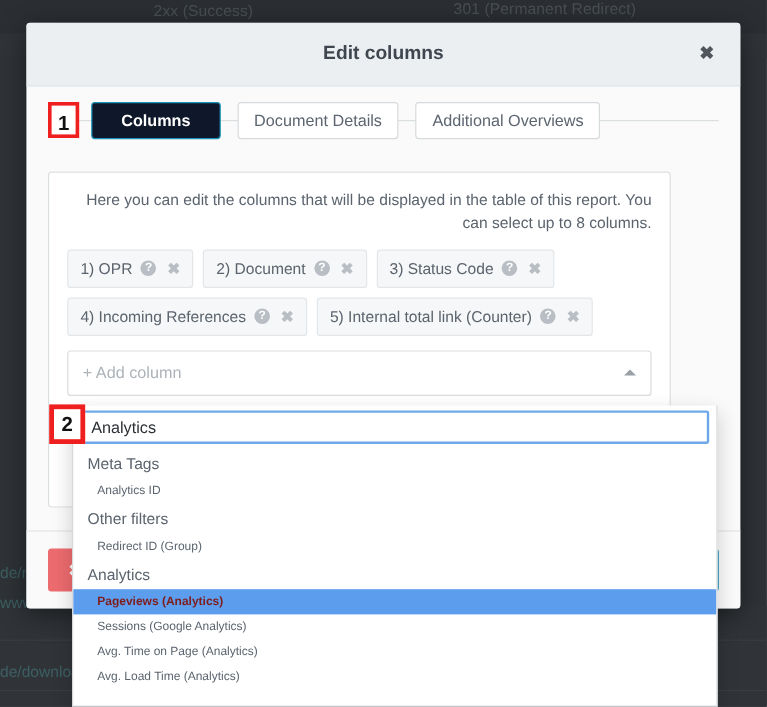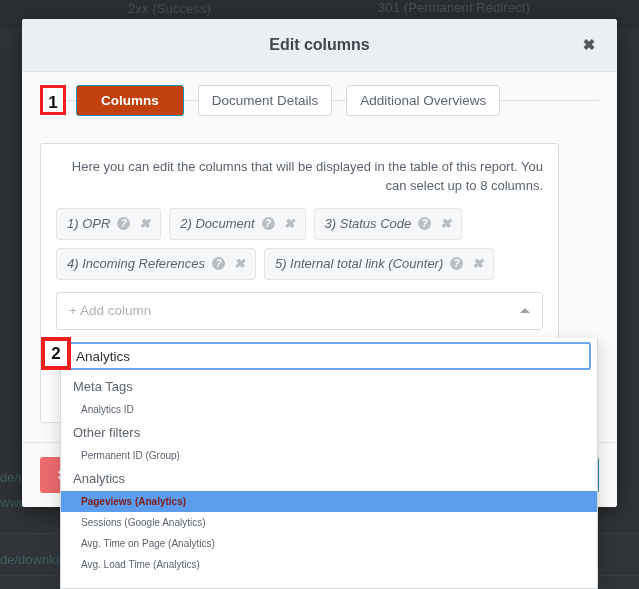--- a/index.html
+++ b/index.html
@@ -56,35 +56,35 @@
     font-size:17px;font-weight:bold;text-align:center;
     width:26px;height:30px;line-height:30px;
     box-sizing:border-box;
   }
   .tab{
     position:relative;z-index:2;
     background:#fff;border:1px solid #d7dadd;border-radius:3px;
     height:31px;line-height:29px;padding:0 13px;box-sizing:border-box;
     font-size:13.5px;color:#5c6570;cursor:pointer;white-space:nowrap;
   }
-  .tab.active{background:#c2410c;border-color:#1b93b8;color:#fff;font-weight:bold;padding:0 24px;}
+  .tab.active{background:#0f172a;border-color:#1b93b8;color:#fff;font-weight:bold;padding:0 24px;}
   #tab-gap1{width:10px;z-index:0;}
   .tab-spacer{width:14px;}
 
   
   #panel{
     position:absolute;left:40px;top:143px;width:519px;
     background:#fff;border:1px solid #dcdfe2;border-radius:3px;
     box-sizing:border-box;padding:14px 15px 16px 15px;
     min-height:280px;
   }
   #panel-desc{
     font-size:13px;color:#5b646e;line-height:1.45;margin:0 0 12px 0;text-align:right;
   }
-  #tag-list{display:flex;flex-wrap:wrap;gap:8px 8px;margin-bottom:12px;font-style:italic;}
+  #tag-list{display:flex;flex-wrap:wrap;gap:8px 8px;margin-bottom:12px;}
   .tag{
     background:#f6f7f8;border:1px solid #e3e6e9;border-radius:3px;
     height:32px;display:flex;align-items:center;gap:7px;
     padding:0 10px;box-sizing:border-box;
     font-size:13px;color:#5b646e;white-space:nowrap;
   }
   .q-icon{
     display:inline-block;width:13px;height:13px;border-radius:50%;
     background:#b9bec4;color:#fff;font-size:10px;line-height:13px;
     text-align:center;font-weight:bold;
@@ -230,21 +230,21 @@
 </div>
 
 <div id="dropdown">
   <div id="search-wrap">
     <input id="search-input" type="text" value="Analytics" style="">
   </div>
   <div id="dropdown-options">
     <div class="opt-group">Meta Tags</div>
     <div class="opt-item">Analytics ID</div>
     <div class="opt-group">Other filters</div>
-    <div class="opt-item">Permanent ID (Group)</div>
+    <div class="opt-item">Redirect ID (Group)</div>
     <div class="opt-group">Analytics</div>
     <div class="opt-item selected">Pageviews (Analytics)</div>
     <div class="opt-item">Sessions (Google Analytics)</div>
     <div class="opt-item">Avg. Time on Page (Analytics)</div>
     <div class="opt-item">Avg. Load Time (Analytics)</div>
   </div>
 </div>
 
 <div id="marker2">2</div>
 

